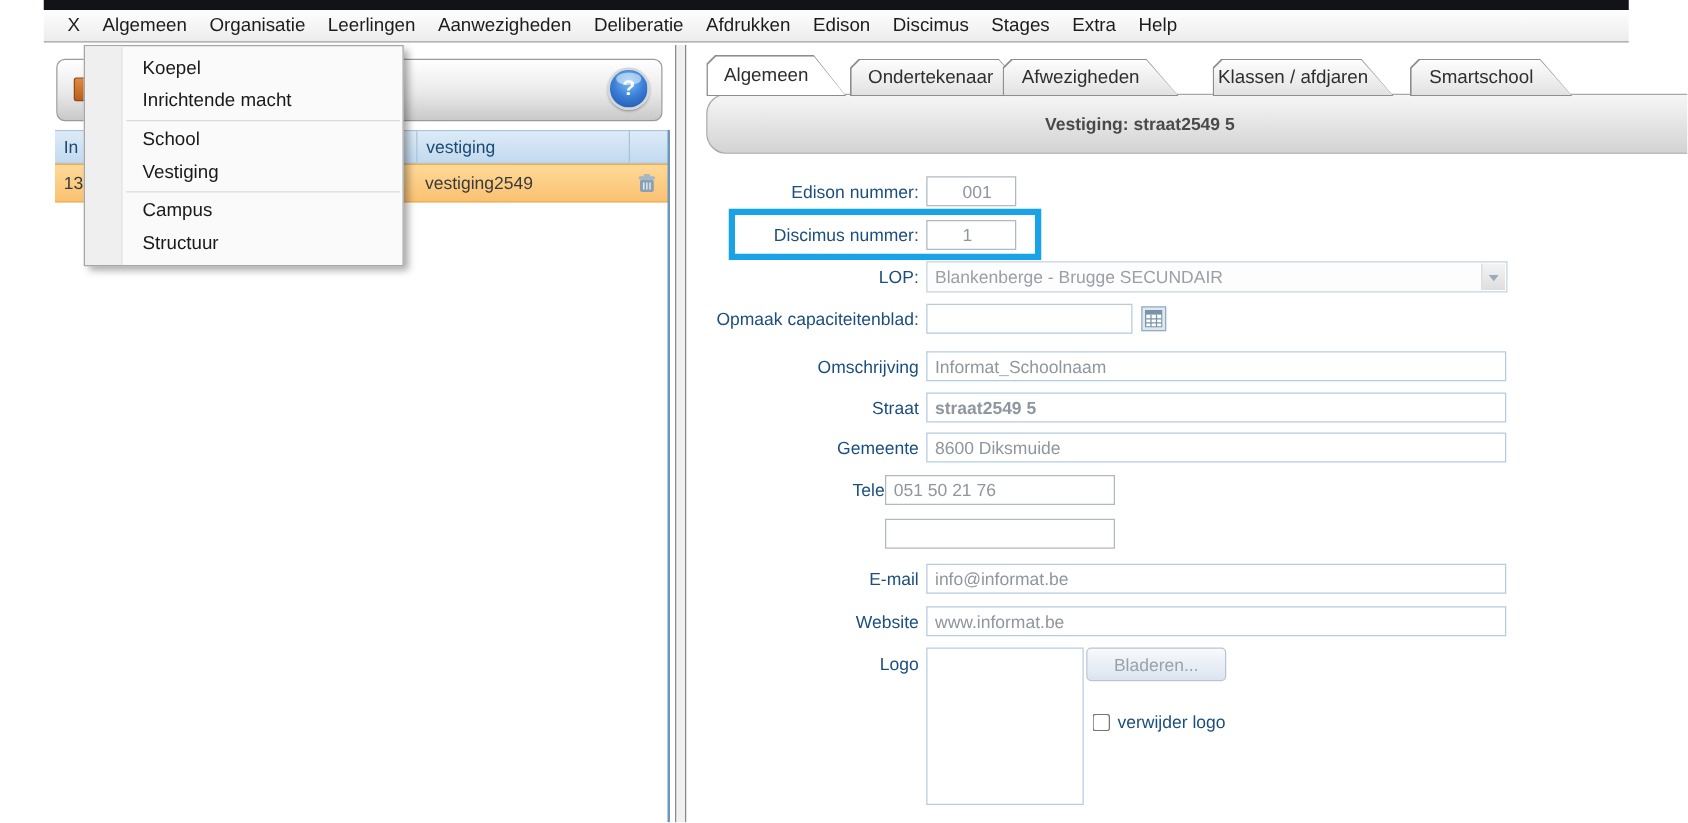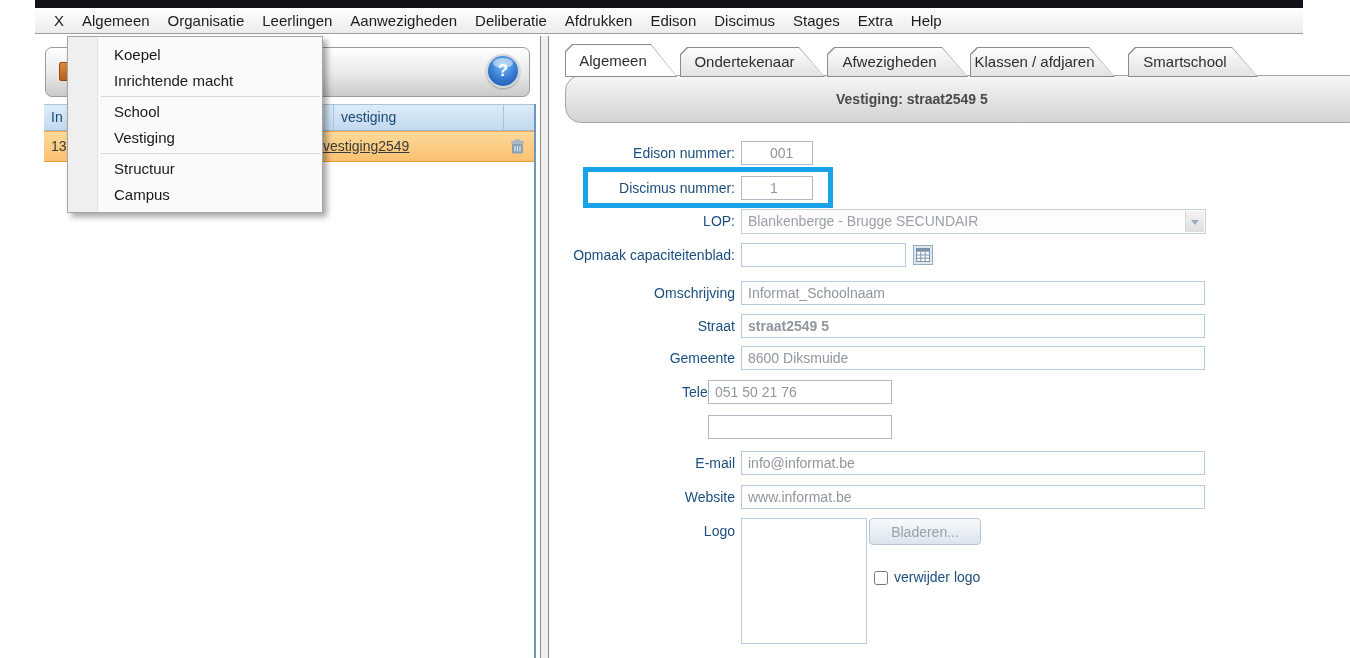--- a/index.html
+++ b/index.html
@@ -38,21 +38,21 @@
                  background:linear-gradient(180deg,#dcebf8,#c2d9ee);
                  border-top:1px solid #aac4dc; border-bottom:1px solid #9cb8d2; }
   .grid-header .hc { position:absolute; top:0; height:100%; line-height:25px; font-size:14px; color:#1b4a73; padding-left:7px; }
   .hc.c1 { left:0; width:289px; }
   .hc.c2 { left:289px; width:170px; border-left:1px solid #a9c3da; }
   .hc.c3 { left:459px; width:33px; border-left:1px solid #a9c3da; }
   .grid-row { position:absolute; left:44px; top:131px; width:492px; height:31px;
               background:linear-gradient(180deg,#fdd998,#fac172);
               border-top:1px solid #f2ab45; border-bottom:1px solid #ec9f2e; cursor:pointer; }
   .grid-row .rc { position:absolute; top:0; height:100%; line-height:29px; font-size:14px; color:#3a3a3a; padding-left:7px; }
-  .rc.c1 { left:0; width:289px; } .rc.c2 { left:272px; width:170px;text-decoration:underline; }
+  .rc.c1 { left:0; width:289px; } .rc.c2 { left:289px; width:170px; }
   .rowicon { position:absolute; left:463px; top:6px; width:20px; height:18px; }
   .grid-rightline { position:absolute; left:534px; top:104px; width:2px; height:554px; background:#6f96bb; }
 
   
   .splitter { position:absolute; left:540px; top:36px; width:9px; height:622px;
               background:#f0f0f0; border-left:1px solid #8a8a8a; border-right:1px solid #8a8a8a; cursor:col-resize; }
 
   
   .tab { position:absolute; top:47px; height:30px; z-index:2; cursor:pointer; }
   .tab .tb { position:absolute; inset:0; background:#8d8d8d;
@@ -150,21 +150,21 @@
   <div class="tab active" style="left:565px;width:112px;">
     <div class="tb"></div>
       <div class="tf"></div>
     <span class="tl">Algemeen</span>
   </div>
   <div class="tab" style="left:680px;width:145px;">
     <div class="tb"></div>
       <div class="tf"></div>
     <span class="tl">Ondertekenaar</span>
   </div>
-  <div class="tab" style="left:827px;width:141px;">
+  <div class="tab" style="left:802px;width:141px;">
     <div class="tb"></div>
       <div class="tf"></div>
     <span class="tl">Afwezigheden</span>
   </div>
   <div class="tab" style="left:970px;width:145px;">
     <div class="tb"></div>
       <div class="tf"></div>
     <span class="tl">Klassen / afdjaren</span>
   </div>
   <div class="tab" style="left:1128px;width:130px;">
@@ -230,17 +230,17 @@
   <span class="chklabel">verwijder logo</span>
 
   <div class="ctxmenu">
     <div class="gutter"></div>
     <div class="mi">Koepel</div>
     <div class="mi">Inrichtende macht</div>
     <div class="sep"></div>
     <div class="mi">School</div>
     <div class="mi">Vestiging</div>
     <div class="sep"></div>
+    <div class="mi">Campus</div>
     <div class="mi">Structuur</div>
-    <div class="mi">Campus</div>
   </div>
 
 </div>
 
 </body></html>

